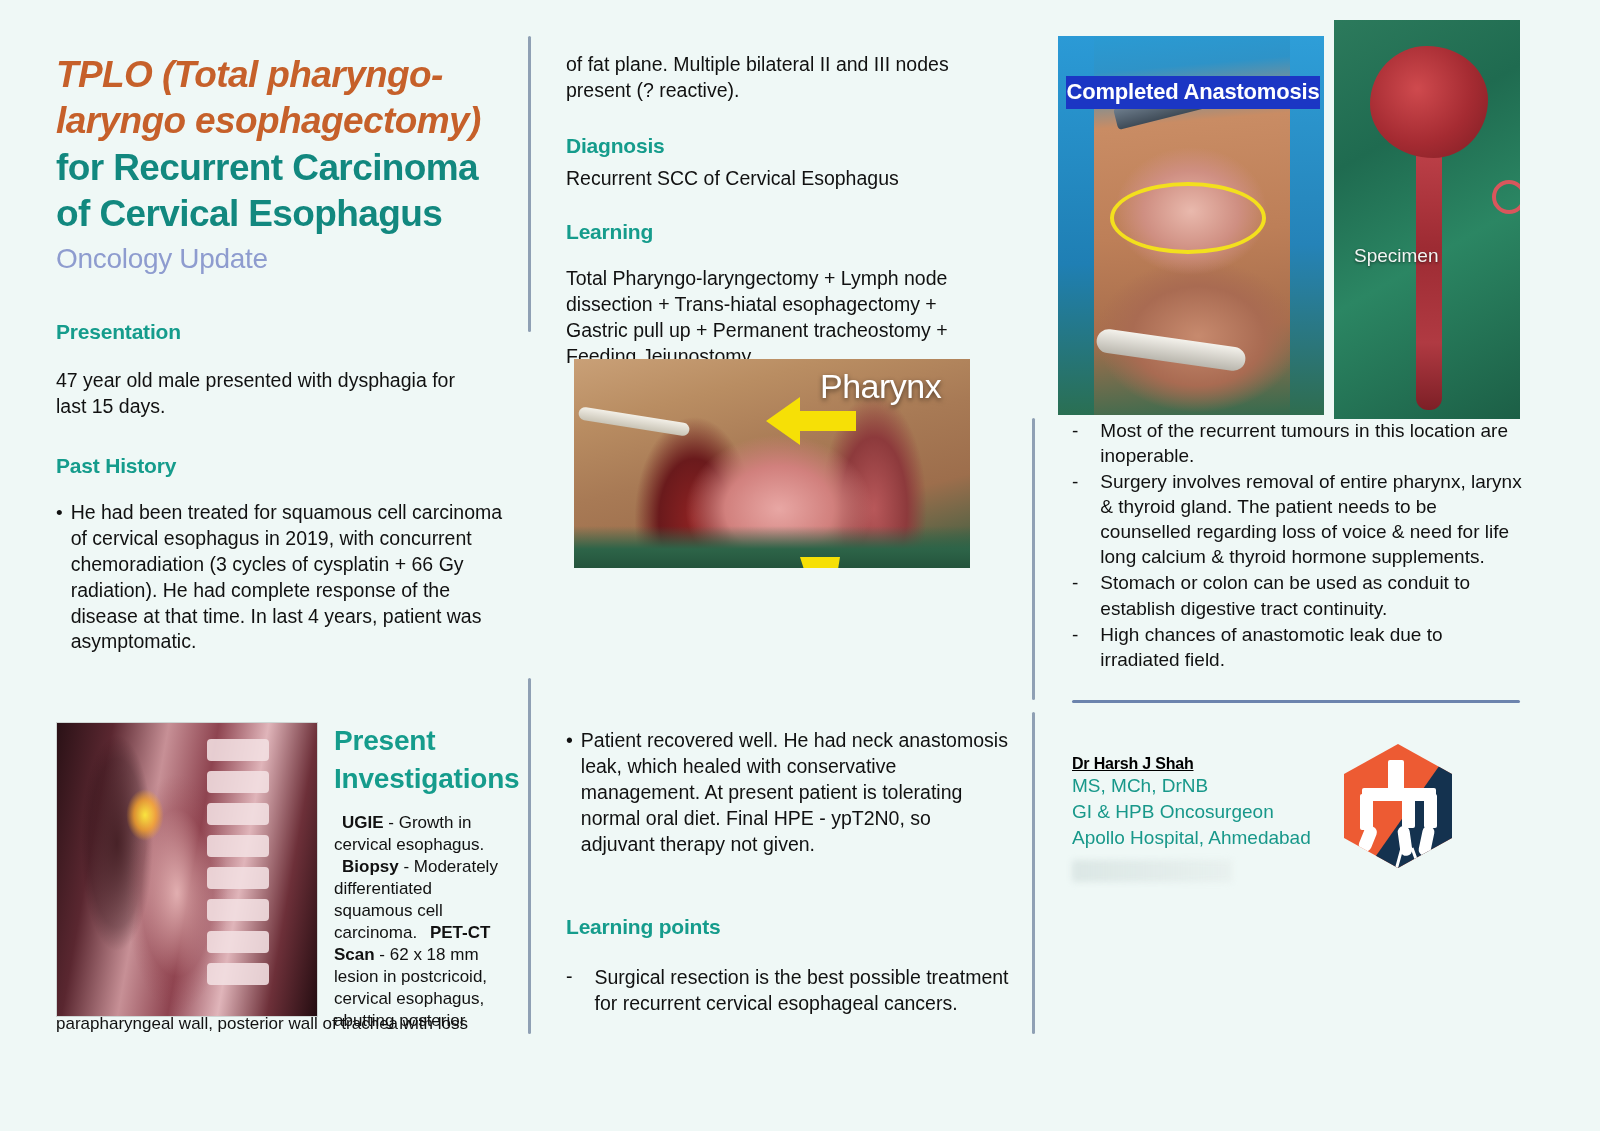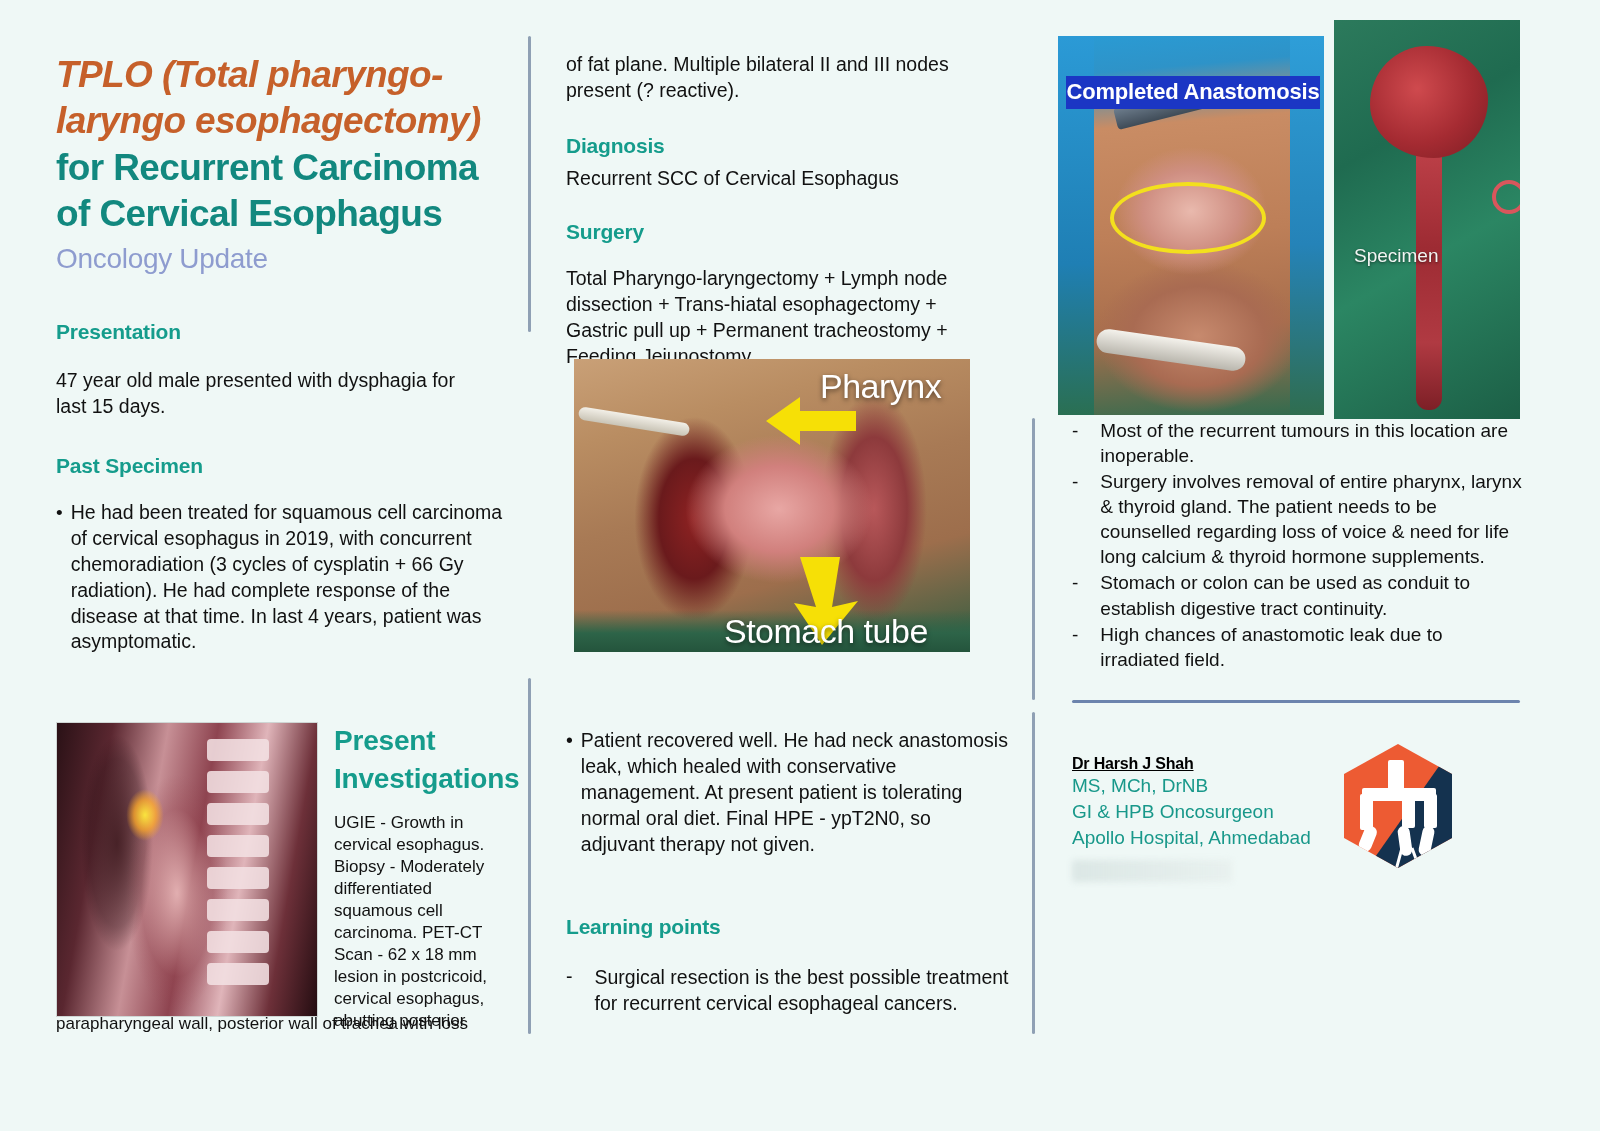--- a/index.html
+++ b/index.html
@@ -118,21 +118,21 @@
     border-radius: 4px;
   }
   .pi-text {
     position: absolute;
     left: 278px;
     top: 0;
     width: 175px;
   }
   .pi-head { font-size: 28px; line-height: 1.35; }
   .pi-body { margin-top: 14px; }
-  .pi-body b { font-weight: normal; }
+  .pi-body b { font-weight: bold; margin-left: 8px; }
 
   .wrap-line {
     position: absolute;
     left: 56px;
     top: 1014px;
     width: 470px;
     font-size: 17px;
     color: #111;
   }
 
@@ -143,21 +143,21 @@
   .diag-body { margin-top: 8px; }
   .sec-surgery { margin-top: 28px; }
   .surg-body { margin-top: 22px; width: 428px; }
 
   
   .op-photo {
     position: absolute;
     left: 574px;
     top: 359px;
     width: 396px;
-    height: 293px;
+    height: 209px;
     overflow: hidden;
     background:
       radial-gradient(ellipse 120px 95px at 205px 150px, #e8a7a4 0%, #d1807d 45%, rgba(160,70,60,0) 78%),
       radial-gradient(ellipse 70px 120px at 120px 160px, #8e2222 0%, #6a1a1c 50%, rgba(80,20,20,0) 85%),
       radial-gradient(ellipse 60px 130px at 300px 150px, #b8585a 0%, #8d3a3c 55%, rgba(130,50,50,0) 88%),
       linear-gradient(165deg, #c9a077 0%, #b98d62 22%, #a87a55 46%, #9d6e4c 70%, #2f5d41 100%);
   }
   .op-drape {
     position: absolute;
     left: 0; bottom: 0;
@@ -340,21 +340,21 @@
   <div class="col-left">
 
     <div class="title-block">
       <span class="title-orange">TPLO (Total pharyngo-laryngo esophagectomy)</span><span class="title-teal"> for </span><span class="title-teal">Recurrent Carcinoma of Cervical Esophagus</span>
       <div class="subtitle">Oncology Update</div>
     </div>
 
     <div class="h-teal sec-presentation">Presentation</div>
     <div class="body-txt p-presentation">47 year old male presented with dysphagia for last 15 days.</div>
 
-    <div class="h-teal sec-past">Past Specimen</div>
+    <div class="h-teal sec-past">Past History</div>
     <div class="past-bullet">
       <span class="dot body-txt">•</span>
       <span class="body-txt">He had been treated for squamous cell carcinoma of cervical esophagus in 2019, with concurrent chemoradiation (3 cycles of cysplatin + 66 Gy radiation). He had complete response of the disease at that time. In last 4 years, patient was asymptomatic.</span>
     </div>
   </div>
 
   <div class="petct-row">
     <div class="petct-img">
       <div class="spine-seg" style="top:16px"></div>
       <div class="spine-seg" style="top:48px"></div>
@@ -377,21 +377,21 @@
   </div>
 
   <div class="wrap-line">parapharyngeal wall, posterior wall of trachea with loss</div>
 
   <div class="col-mid">
     <div class="body-txt mid-lead">of fat plane. Multiple bilateral II and III nodes present (? reactive).</div>
 
     <div class="h-teal sec-diagnosis">Diagnosis</div>
     <div class="body-txt diag-body">Recurrent SCC of Cervical Esophagus</div>
 
-    <div class="h-teal sec-surgery">Surgery</div>
+    <div class="h-teal sec-surgery">Learning</div>
     <div class="body-txt surg-body">Total Pharyngo-laryngectomy + Lymph node dissection + Trans-hiatal esophagectomy + Gastric pull up + Permanent tracheostomy + Feeding Jejunostomy</div>
   </div>
 
   <div class="op-photo">
     <div class="op-tube"></div>
     <div class="op-drape"></div>
 
     <svg class="arrow-yellow" style="left:192px; top:36px;" width="90" height="52" viewBox="0 0 90 52">
       <path d="M0 26 L34 2 L34 16 L90 16 L90 36 L34 36 L34 50 Z" fill="#f6e006"></path>
     </svg>

